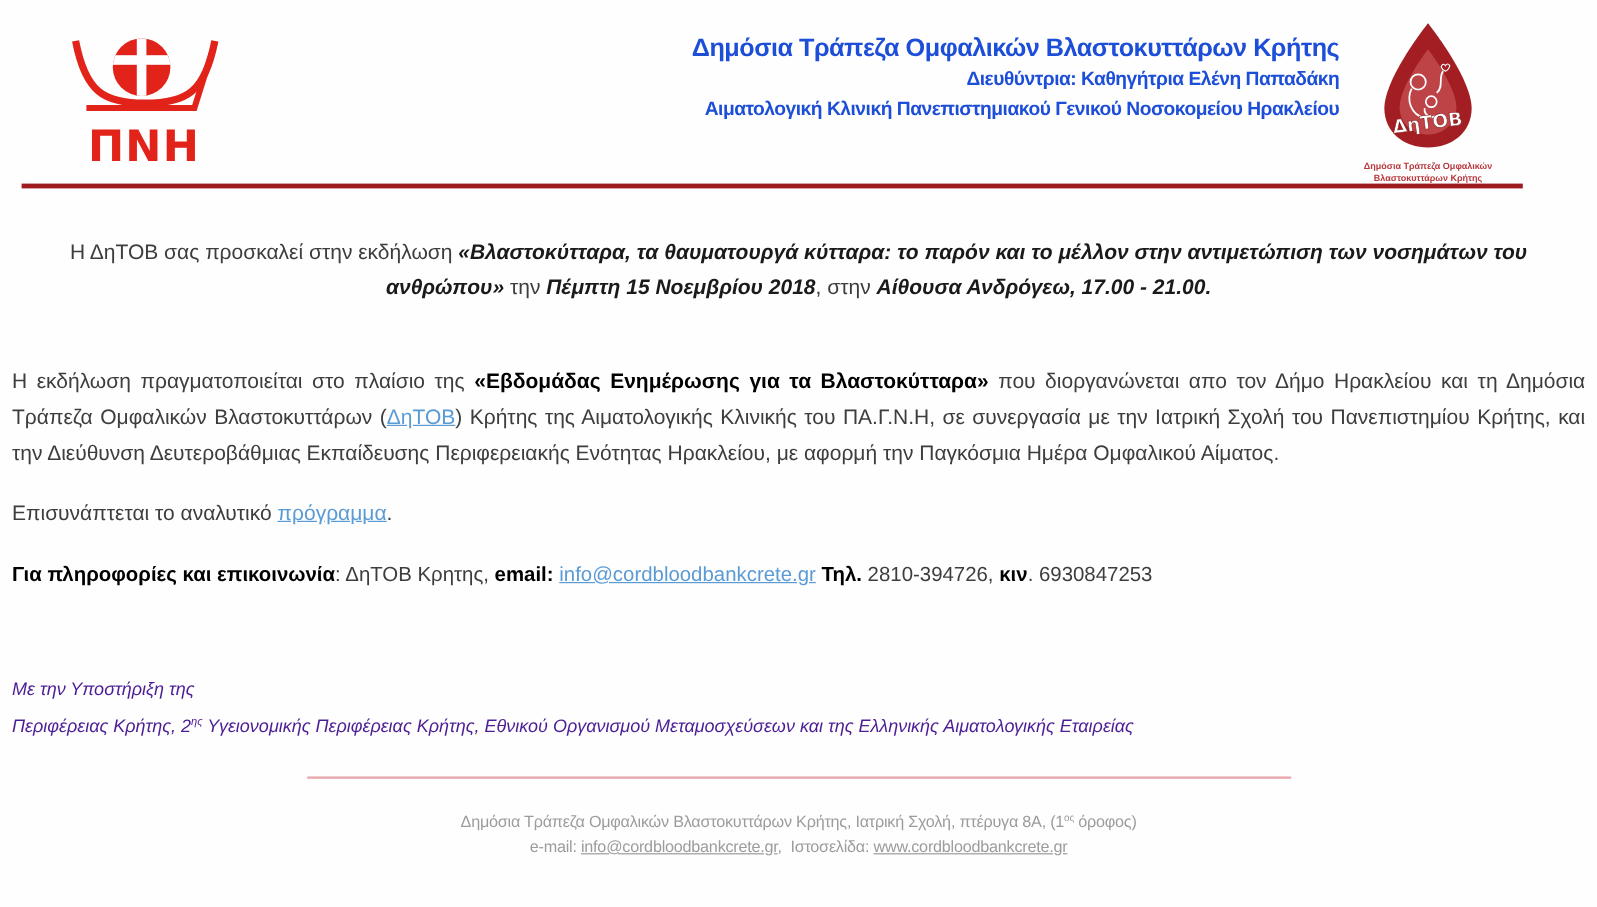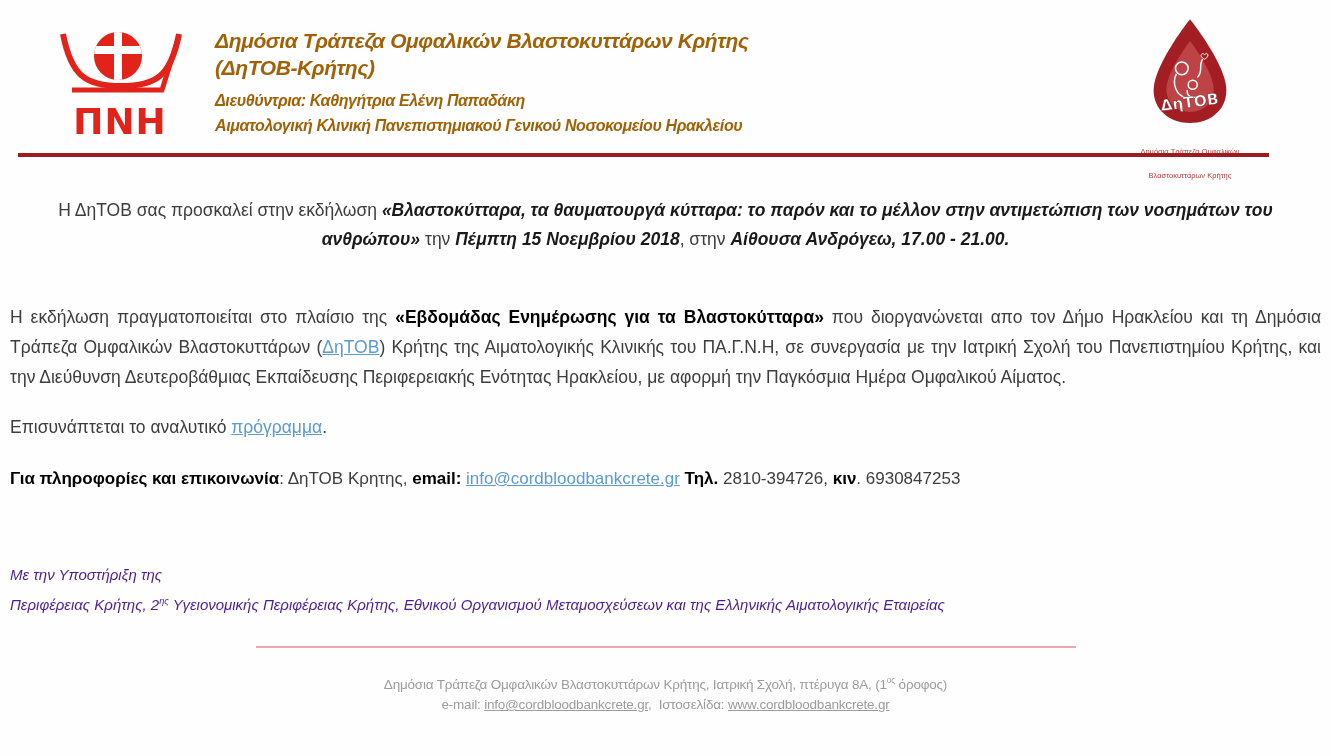--- a/index.html
+++ b/index.html
@@ -1,28 +1,28 @@
 <!DOCTYPE html>
 <html><head>
 <meta charset="utf-8">
 <style>
   html,body{margin:0;padding:0;background:#fff;}
   .page{position:relative;width:1331px;height:756px;background:#FEFEFE;overflow:hidden;
         font-family:"Liberation Sans",sans-serif;color:#3D3D3D;}
   
   .header{position:relative;height:158px;}
   .red-rule{position:absolute;left:18px;right:62px;bottom:1px;height:4px;background:#9E1B20;}
-  .header-center{position:absolute;left:215px;right:215px;top:27px;text-align:left;
-                 color:#a16207;font-weight:bold;letter-spacing:-0.4px;font-style:italic;}
+  .header-center{position:absolute;left:215px;right:215px;top:27px;text-align:right;
+                 color:#1d4ed8;font-weight:bold;letter-spacing:-0.4px;}
   .ht{font-size:21px;line-height:27px;}
   .ht2{font-size:21px;line-height:27px;margin-bottom:7px;}
   .hs{font-size:16px;line-height:25px;}
   .logo-left{position:absolute;left:56px;top:26px;width:130px;height:118px;}
   .logo-right{position:absolute;right:78px;top:16px;width:126px;text-align:center;}
-  .logo-right .caption{font-size:7.5px;font-weight:normal;color:#B8383C;line-height:9px;margin-top:15px;}
+  .logo-right .caption{font-size:7.5px;font-weight:bold;color:#B8383C;line-height:9px;margin-top:1px;}
   
   .content{padding:0 10px;}
   .p1{margin:38px 20px 0;text-align:center;font-size:17.5px;line-height:29px;}
   .p2{margin:48px 0 0;text-align:justify;font-size:17.5px;line-height:30px;}
   .p3{margin:24px 0 0;font-size:17.5px;line-height:22px;}
   .contact{margin:30px 0 0;font-size:17px;line-height:22px;}
   .bi{font-weight:bold;font-style:italic;color:#1A1A1A;}
   .b{font-weight:bold;color:#000;}
   .link{color:#5B9BD5;text-decoration:underline;cursor:pointer;}
   
@@ -53,21 +53,20 @@
           <rect x="58" y="2" width="8" height="56" fill="#FEFEFE"></rect>
           <rect x="34" y="20" width="56" height="8" fill="#FEFEFE"></rect>
         </g>
         <path d="M16 64 L106 64 L123 10" stroke="#E2231A" stroke-width="5" fill="none"></path>
         <text x="64" y="108" text-anchor="middle" font-family="DejaVu Sans, sans-serif" font-size="36" font-weight="bold" fill="#E2231A" letter-spacing="1">ΠΝΗ</text>
       </svg>
     </div>
 
     <div class="header-center">
       <div class="ht">Δημόσια Τράπεζα Ομφαλικών Βλαστοκυττάρων Κρήτης</div>
-      <div class="ht2">(ΔηΤΟΒ-Κρήτης)</div>
       <div class="hs">Διευθύντρια: Καθηγήτρια Ελένη Παπαδάκη</div>
       <div class="hs">Αιματολογική Κλινική Πανεπιστημιακού Γενικού Νοσοκομείου Ηρακλείου</div>
     </div>
 
     <div class="logo-right">
       <svg width="100" height="112" viewBox="0 0 110 120">
         <path d="M55 2 C55 2 15 52 15 80 C15 102 33 116 55 116 C77 116 95 102 95 80 C95 52 55 2 55 2 Z" fill="#A31E23"></path>
         <path d="M55 26 C55 26 29 60 29 79 C29 94 41 104 55 104 C69 104 81 94 81 79 C81 60 55 26 55 26 Z" fill="#BE4346"></path>
         <g stroke="#FEFEFE" stroke-width="1.6" fill="none">
           <circle cx="46" cy="56" r="7"></circle>

